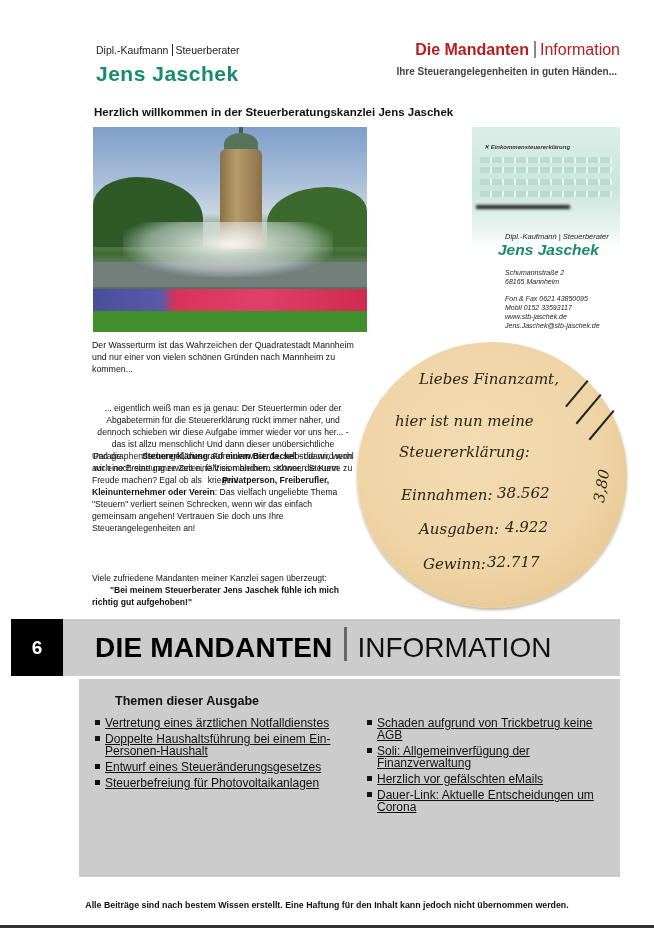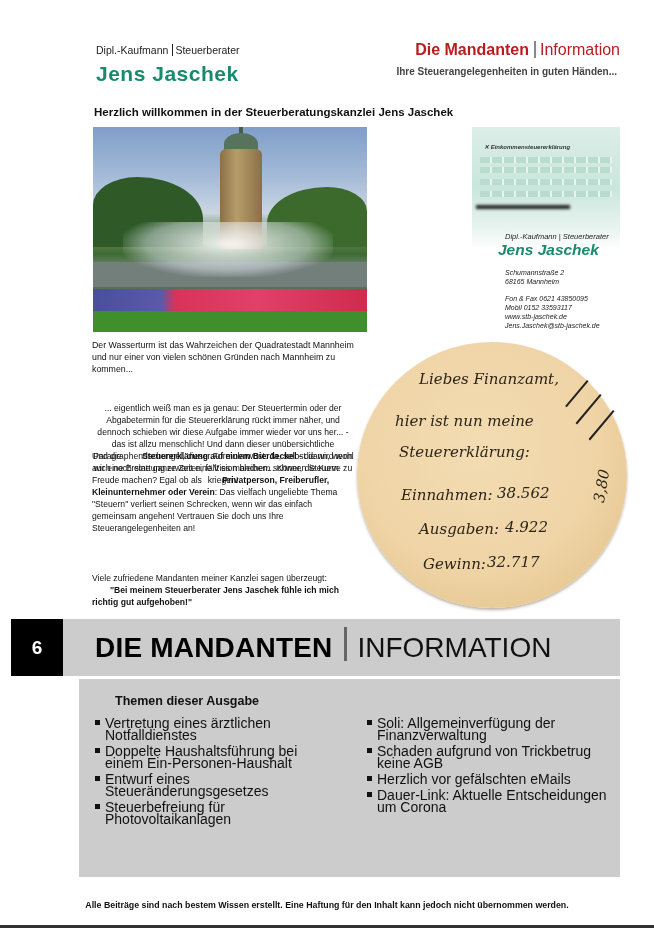--- a/index.html
+++ b/index.html
@@ -61,21 +61,21 @@
 
   
   .num-box { left: 11px; top: 619px; width: 52px; height: 57px; background: #000; color: #fff; font-size: 19px; font-weight: bold; display: flex; align-items: center; justify-content: center; }
   .band { left: 63px; top: 619px; width: 557px; height: 57px; background: #cccccc; display: flex; align-items: center; padding-left: 32px; white-space: nowrap; }
   .band .t1 { font-size: 28px; font-weight: bold; color: #000; letter-spacing: 0.2px; }
   .band .bar { display: inline-block; width: 3px; height: 34px; background: #666; margin: 0 10px 8px 12px; }
   .band .t2 { font-size: 28px; color: #111; }
 
   .topics { left: 79px; top: 679px; width: 541px; height: 198px; background: #cccccc; }
   .topics .ttl { position: absolute; left: 16px; top: 15px; font-size: 12.5px; font-weight: bold; color: #111; margin-left: 20px; }
-  .topics ul { position: absolute; list-style: none; font-size: 14px; line-height: 12px; color: #111; }
+  .topics ul { position: absolute; list-style: none; font-size: 12px; line-height: 12px; color: #111; text-decoration: underline; }
   .topics ul.left { left: 16px; top: 38px; width: 240px; }
   .topics ul.right { left: 288px; top: 38px; width: 245px; }
   .topics li { position: relative; padding-left: 10px; margin-bottom: 4px; }
   .topics li::before { content: ""; position: absolute; left: 0; top: 3px; width: 5px; height: 5px; background: #111; }
 
   .footer { left: 0; width: 654px; top: 900px; text-align: center; font-size: 8.8px; font-weight: bold; color: #111; }
   .bottom-line { left: 0; top: 925px; width: 654px; height: 3px; background: #333; }
 </style>
 </head>
 <body>
@@ -155,21 +155,21 @@
 
 <div class="abs topics">
   <div class="ttl">Themen dieser Ausgabe</div>
   <ul class="left">
     <li>Vertretung eines ärztlichen Notfalldienstes</li>
     <li>Doppelte Haushaltsführung bei einem Ein-Personen-Haushalt</li>
     <li>Entwurf eines Steueränderungsgesetzes</li>
     <li>Steuerbefreiung für Photovoltaikanlagen</li>
   </ul>
   <ul class="right">
+    <li>Schaden aufgrund von Trickbetrug keine AGB</li>
     <li>Soli: Allgemeinverfügung der Finanzverwaltung</li>
-    <li>Schaden aufgrund von Trickbetrug keine AGB</li>
     <li>Herzlich vor gefälschten eMails</li>
     <li>Dauer-Link: Aktuelle Entscheidungen um Corona</li>
   </ul>
 </div>
 
 <div class="abs footer">Alle Beiträge sind nach bestem Wissen erstellt. Eine Haftung für den Inhalt kann jedoch nicht übernommen werden.</div>
 <div class="abs bottom-line"></div>
 
 </body></html>

